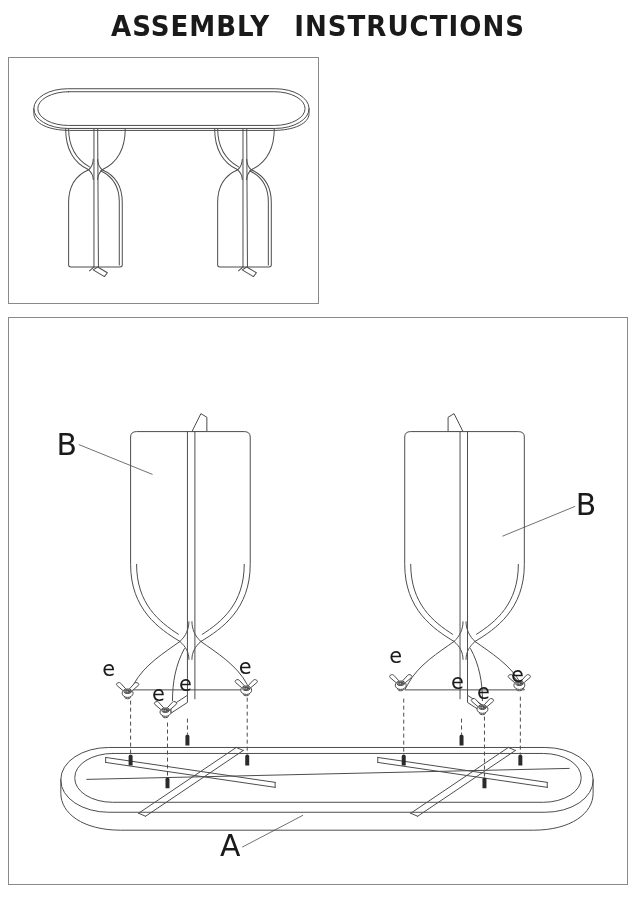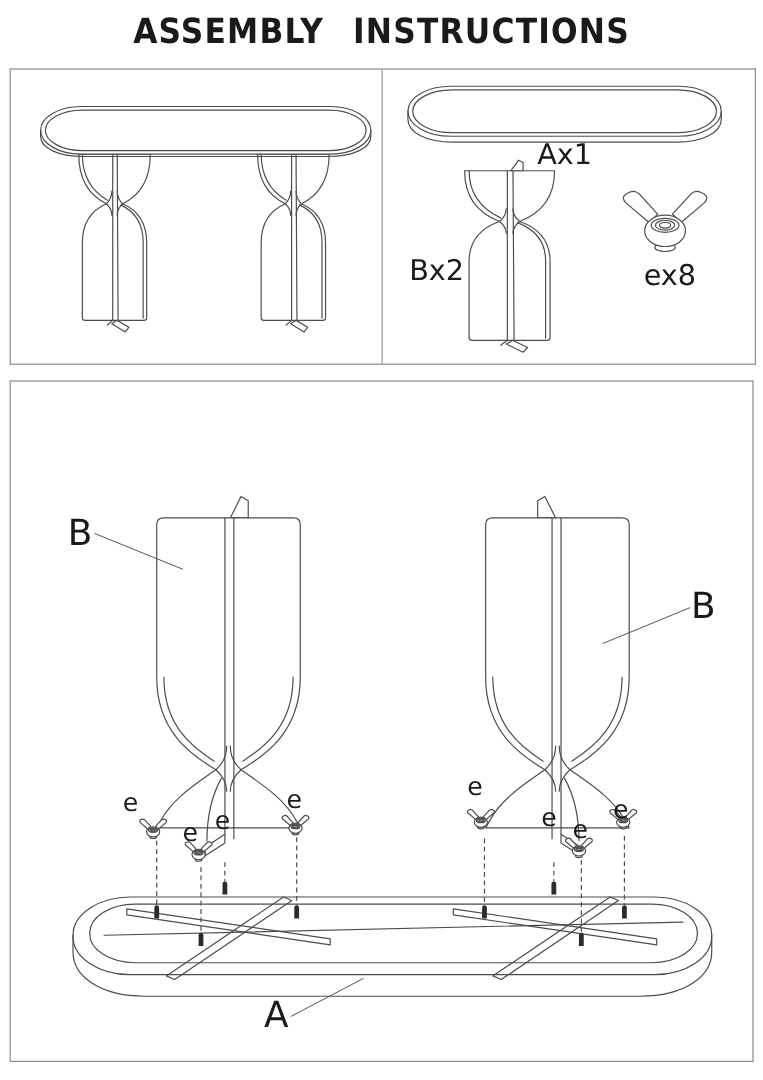--- a/index.html
+++ b/index.html
@@ -79,39 +79,20 @@
       <use href="#leg-upright" xlink:href="#leg-upright" transform="translate(87,71) scale(0.75,0.97)"></use>
       <use href="#leg-upright" xlink:href="#leg-upright" transform="translate(237,71) scale(0.75,0.97)"></use>
       <g>
         <rect class="lnf" x="25" y="31" width="277" height="40" rx="34" ry="20"></rect>
         <rect class="ln" x="29" y="34" width="269" height="34" rx="31" ry="17"></rect>
         <path class="ln" d="M 25,51 L 25,56 C 25,66 40,73 61,73 L 266,73 C 287,73 302,66 302,56 L 302,51"></path>
       </g>
     </svg>
   </div>
 
-  <div class="panel p2">
-    <svg viewBox="0 0 311 247" preserveAspectRatio="none">
-      <g>
-        <rect class="lnf" x="21" y="14" width="262" height="42" rx="36" ry="21"></rect>
-        <rect class="ln" x="25" y="17" width="254" height="36" rx="33" ry="18"></rect>
-        <path class="ln" d="M 21,35 L 21,42 C 21,53 37,61 58,61 L 246,61 C 267,61 283,53 283,42 L 283,35"></path>
-      </g>
-      <text class="lbl f24" x="152" y="79" text-anchor="middle">Ax1</text>
-
-      <g>
-        <use href="#leg-upright" xlink:href="#leg-upright" transform="translate(106,85) scale(0.94,0.99)"></use>
-        <use href="#leg-tip" xlink:href="#leg-tip" transform="translate(106,85) scale(0.94,0.99)"></use>
-      </g>
-      <text class="lbl f24" x="45" y="177" text-anchor="middle">Bx2</text>
-
-      <use href="#wingnut" xlink:href="#wingnut" transform="translate(236,137) scale(1.55)"></use>
-      <text class="lbl f24" x="240" y="181" text-anchor="middle">ex8</text>
-    </svg>
-  </div>
 </div>
 
 <div class="panel p3">
   <svg viewBox="0 0 620 568" preserveAspectRatio="none">
 
     <g>
       <rect class="lnf" x="52" y="431" width="534" height="65" rx="48" ry="32"></rect>
       <rect class="ln" x="66" y="437" width="508" height="49" rx="38" ry="24"></rect>
       <path class="ln" d="M 52,463 L 52,477 C 52,497 74,514 112,514 L 526,514 C 564,514 586,497 586,477 L 586,463"></path>
       <path class="ln" d="M 78,463 L 562,452"></path>

